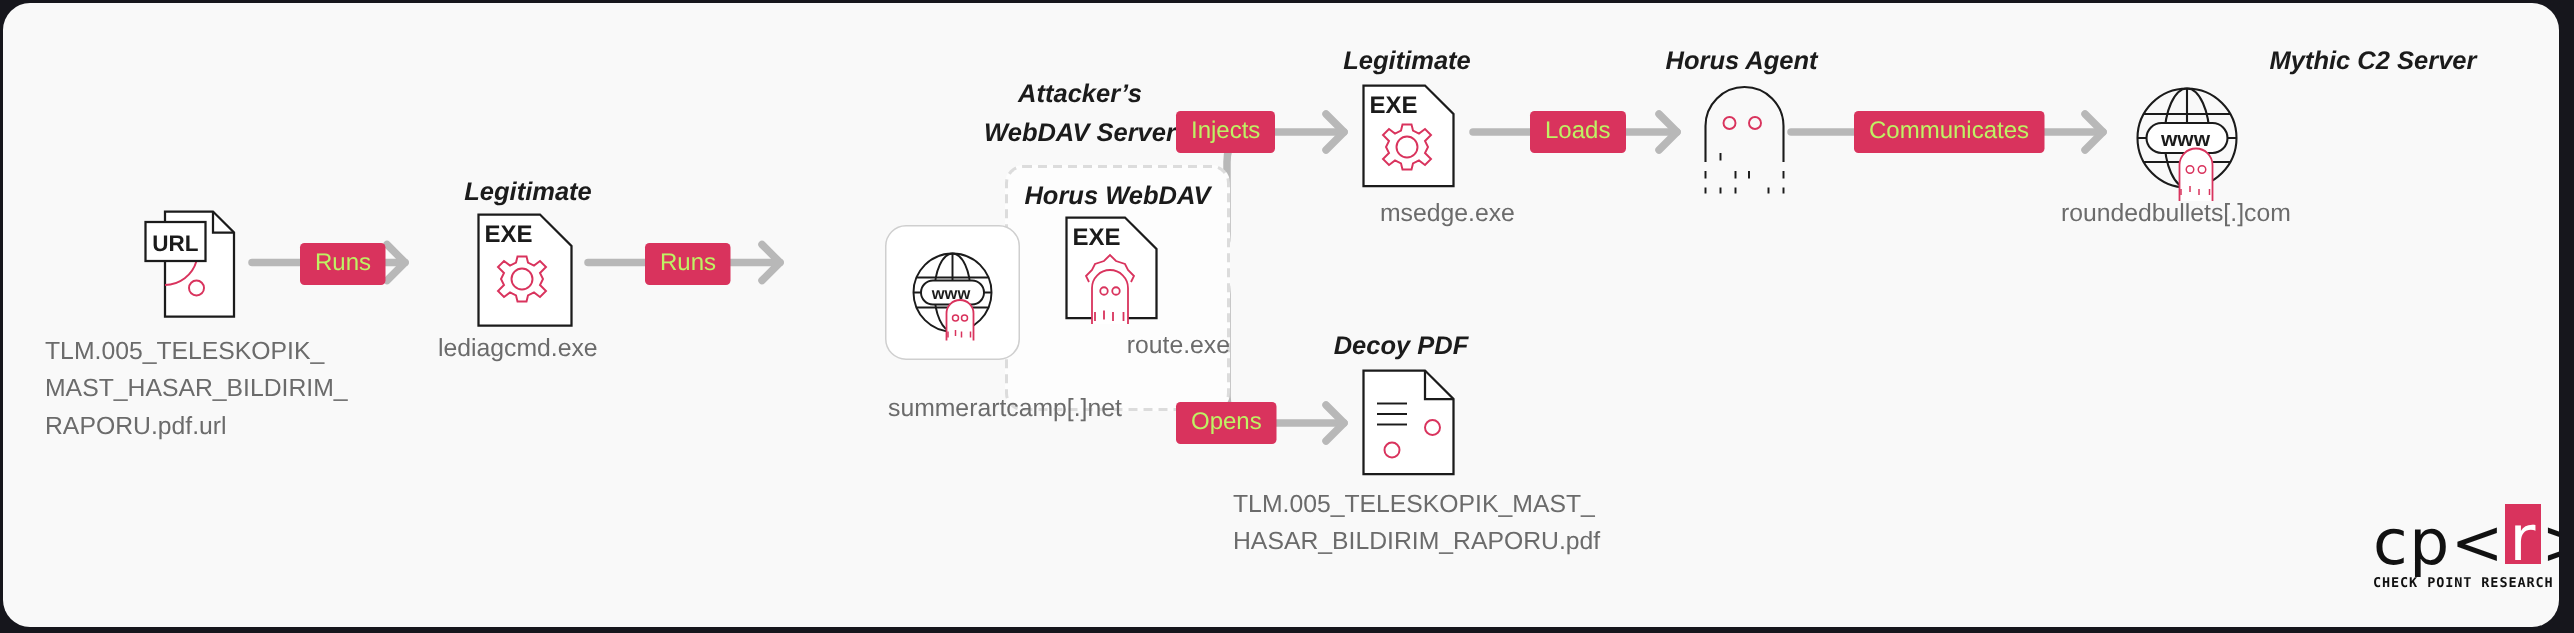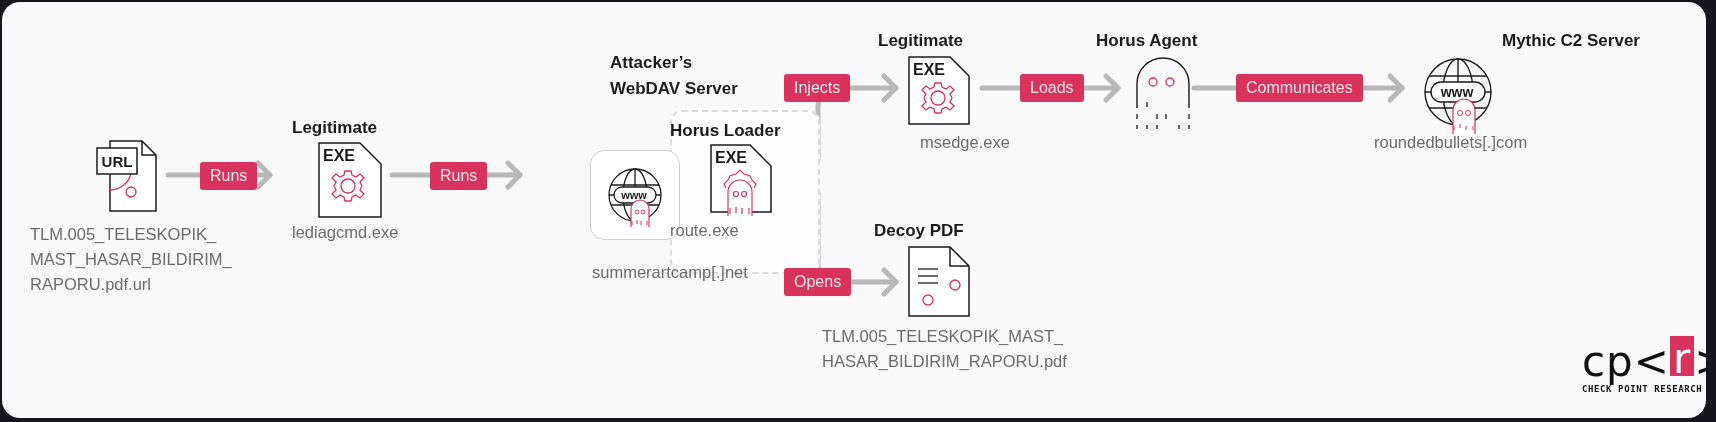--- a/index.html
+++ b/index.html
@@ -6,27 +6,27 @@
   body {
     width: 1716px; height: 422px; background: #16161c; position: relative; overflow: hidden;
     font-family: "Liberation Sans", "DejaVu Sans", sans-serif;
   }
   .panel {
     position: absolute; left: 2px; top: 2px; width: 1704px; height: 416px;
     background: #f9f9f9; border-radius: 18px; overflow: hidden;
   }
   .title {
     position: absolute; font-weight: bold; font-size: 17px; color: #1b1b1b;
-    text-align: left; white-space: nowrap; line-height: 22px;
+    text-align: center; white-space: nowrap; line-height: 22px; font-style: italic;
   }
   .caption {
     position: absolute; font-size: 16.5px; color: #6b6b6b; white-space: nowrap; line-height: 25px;
   }
   .tag {
-    position: absolute; background: #d9335d; color: #e5e5e5; font-size: 16px;
+    position: absolute; background: #d9335d; color: #bef264; font-size: 16px;
     height: 28px; line-height: 28px; padding: 0 10px; border-radius: 3px; white-space: nowrap;
   }
   svg.icon { position: absolute; overflow: visible; }
   svg.lines { position: absolute; left: 0; top: 0; }
   .webdav-box {
     position: absolute; left: 668px; top: 108px; width: 146px; height: 160px;
     border: 2px dashed #dcdcdc; border-radius: 12px; background: #fdfdfd;
   }
   .globe-card {
     position: absolute; left: 588px; top: 148px; width: 88px; height: 88px;
@@ -116,36 +116,36 @@
       <circle cx="32" cy="47" r="2" fill="none" stroke="#d9335d" stroke-width="1"></circle>
       <circle cx="38" cy="47" r="2" fill="none" stroke="#d9335d" stroke-width="1"></circle>
       <g stroke="#d9335d" stroke-width="1">
           <line x1="27" y1="56" x2="27" y2="60"></line>
           <line x1="32" y1="55" x2="32" y2="59"></line>
           <line x1="36" y1="56" x2="36" y2="60"></line>
           <line x1="42" y1="56" x2="42" y2="60"></line>
         </g>
     </svg>
   </div>
-  <div class="title" style="left:668px;top:118px;width:150px">Horus Loader</div>
+  <div class="title" style="left:668px;top:118px;width:150px">Horus WebDAV</div>
   <svg class="icon" style="left:708px;top:142px" width="62" height="72" viewBox="0 0 62 72">
     <path d="M1 1 H40 L61 22 V68 H1 Z" fill="#fff" stroke="#1b1b1b" stroke-width="1.5"></path>
     <text x="5" y="19" font-family="Liberation Sans, sans-serif" font-weight="bold" font-size="16" fill="#1b1b1b">EXE</text>
     <g fill="none" stroke="#d9335d" stroke-width="1.2">
       <path d="M16 44 L14 40 L18 36 L20 32 L26 30 L30 26 L34 30 L40 32 L42 36 L46 40 L44 44"></path>
       <path d="M18 72 V48 A12 12 0 0 1 42 48 V72" fill="#fff"></path>
       <circle cx="26" cy="50" r="2.5"></circle>
         <circle cx="34" cy="50" r="2.5"></circle>
       <line x1="20" y1="64" x2="20" y2="70"></line>
         <line x1="26" y1="63" x2="26" y2="69"></line>
         <line x1="32" y1="64" x2="32" y2="70"></line>
         <line x1="39" y1="64" x2="39" y2="70"></line>
     </g>
   </svg>
-  <div class="caption" style="left:668px;top:216px;width:150px;text-align:left">route.exe</div>
+  <div class="caption" style="left:668px;top:216px;width:150px;text-align:right">route.exe</div>
   <div class="caption" style="left:590px;top:258px">summerartcamp[.]net</div>
 
   <div class="tag" style="left:782px;top:72px">Injects</div>
   <div class="tag" style="left:782px;top:266px">Opens</div>
 
   <div class="title" style="left:876px;top:28px;width:120px">Legitimate</div>
   <svg class="icon" style="left:906px;top:54px" width="62" height="70" viewBox="0 0 62 70">
     <path d="M1 1 H42 L61 20 V68 H1 Z" fill="#fff" stroke="#1b1b1b" stroke-width="1.5"></path>
     <text x="5" y="19" font-family="Liberation Sans, sans-serif" font-weight="bold" font-size="16" fill="#1b1b1b">EXE</text>
     <g transform="translate(30,42)" fill="none" stroke="#d9335d" stroke-width="1.3">

